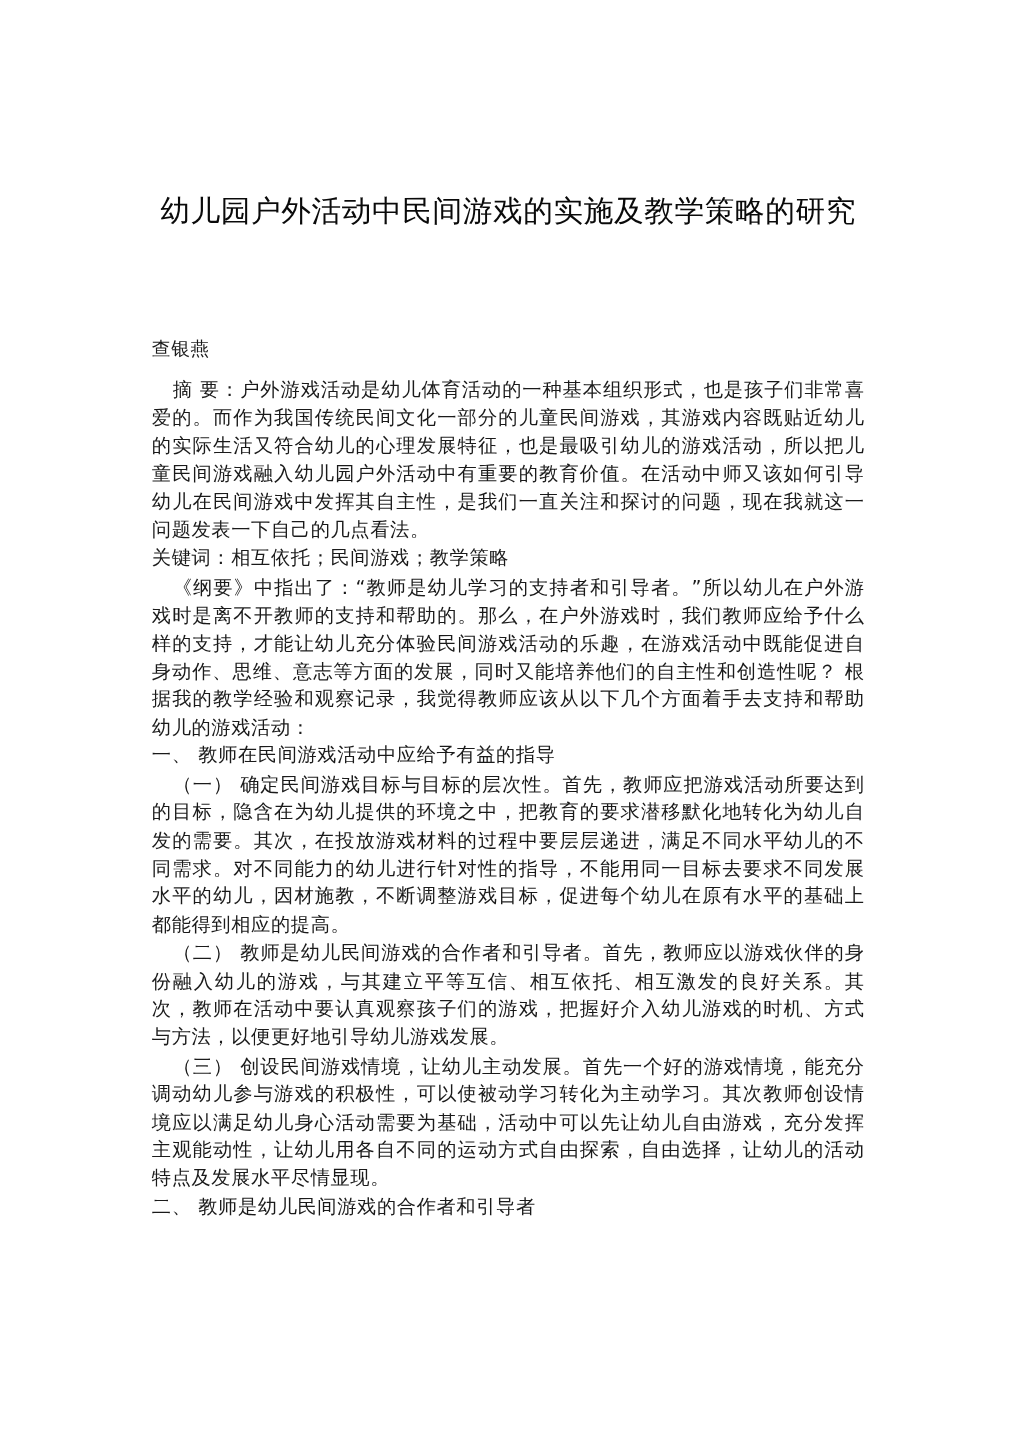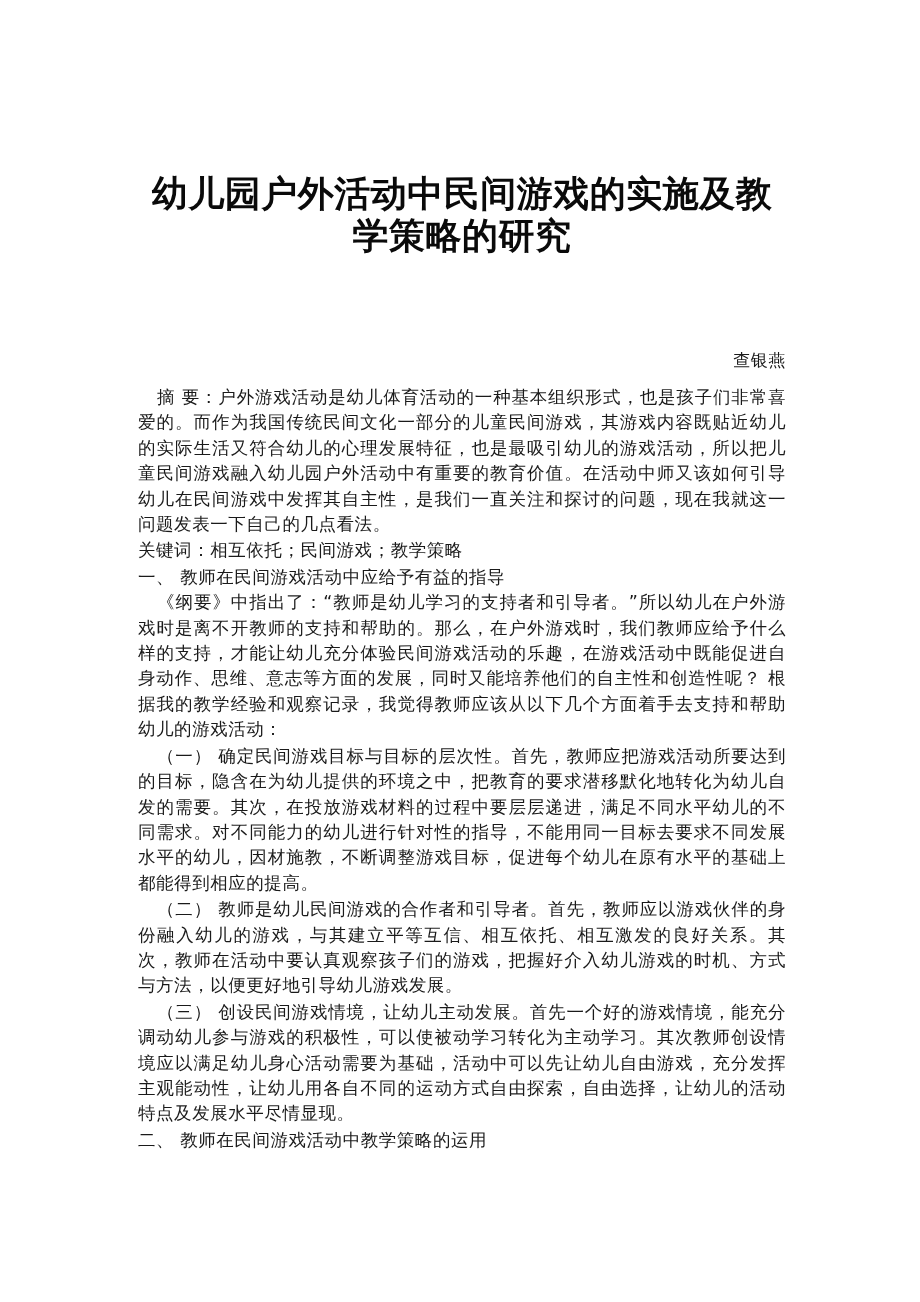--- a/index.html
+++ b/index.html
@@ -21,42 +21,41 @@
   }
   .content {
     position: absolute;
     left: 138px;
     top: 0;
     width: 648px;
   }
   .doc-title {
     margin: 0;
     padding: 0;
-    font-size: 36px;
-    font-weight: bold;
+    font-size: 27px;
+    font-weight: normal;
     line-height: 42px;
     text-align: center;
     letter-spacing: 0.5px;
     color: #0a0a0a;
     font-family: "DejaVu Serif", "Liberation Serif", serif;
   }
   .title-block {
     padding-top: 172px;
   }
   .author {
     margin: 0;
     padding: 0;
     font-size: 17px;
     line-height: 25px;
     color: #1a1a1a;
     letter-spacing: 0.6px;
   }
   .author-block {
     padding-top: 92px;
-    text-align: right;
   }
   p.para {
     margin: 0;
     padding: 0;
     font-size: 17.5px;
     line-height: 25.4px;
     text-align: justify;
     text-justify: inter-ideograph;
     letter-spacing: 0.55px;
     color: #1a1a1a;
@@ -87,34 +86,34 @@
     <div class="gap-abstract"></div>
 
     <p class="para indent-1">摘 要：户外游戏活动是幼儿体育活动的一种基本组织形式，也是孩子们非常喜爱的。而作为我国传统民间文化一部分的儿童民间游戏，其游戏内容既贴近幼儿的实际生活又符合幼儿的心理发展特征，也是最吸引幼儿的游戏活动，所以把儿童民间游戏融入幼儿园户外活动中有重要的教育价值。在活动中师又该如何引导幼儿在民间游戏中发挥其自主性，是我们一直关注和探讨的问题，现在我就这一问题发表一下自己的几点看法。</p>
 
     <div class="gap-line"></div>
 
     <p class="para keywords">关键词：相互依托；民间游戏；教学策略</p>
 
     <div class="gap-line"></div>
 
+    <p class="para indent-1">《纲要》中指出了：“教师是幼儿学习的支持者和引导者。”所以幼儿在户外游戏时是离不开教师的支持和帮助的。那么，在户外游戏时，我们教师应给予什么样的支持，才能让幼儿充分体验民间游戏活动的乐趣，在游戏活动中既能促进自身动作、思维、意志等方面的发展，同时又能培养他们的自主性和创造性呢？ 根据我的教学经验和观察记录，我觉得教师应该从以下几个方面着手去支持和帮助幼儿的游戏活动：</p>
+
     <p class="para heading">一、 教师在民间游戏活动中应给予有益的指导</p>
-
-    <p class="para indent-1">《纲要》中指出了：“教师是幼儿学习的支持者和引导者。”所以幼儿在户外游戏时是离不开教师的支持和帮助的。那么，在户外游戏时，我们教师应给予什么样的支持，才能让幼儿充分体验民间游戏活动的乐趣，在游戏活动中既能促进自身动作、思维、意志等方面的发展，同时又能培养他们的自主性和创造性呢？ 根据我的教学经验和观察记录，我觉得教师应该从以下几个方面着手去支持和帮助幼儿的游戏活动：</p>
 
     <div class="gap-line"></div>
 
     <p class="para indent-1">（一） 确定民间游戏目标与目标的层次性。首先，教师应把游戏活动所要达到的目标，隐含在为幼儿提供的环境之中，把教育的要求潜移默化地转化为幼儿自发的需要。其次，在投放游戏材料的过程中要层层递进，满足不同水平幼儿的不同需求。对不同能力的幼儿进行针对性的指导，不能用同一目标去要求不同发展水平的幼儿，因材施教，不断调整游戏目标，促进每个幼儿在原有水平的基础上都能得到相应的提高。</p>
 
     <div class="gap-line"></div>
 
     <p class="para indent-1">（二） 教师是幼儿民间游戏的合作者和引导者。首先，教师应以游戏伙伴的身份融入幼儿的游戏，与其建立平等互信、相互依托、相互激发的良好关系。其次，教师在活动中要认真观察孩子们的游戏，把握好介入幼儿游戏的时机、方式与方法，以便更好地引导幼儿游戏发展。</p>
 
     <div class="gap-line"></div>
 
     <p class="para indent-1">（三） 创设民间游戏情境，让幼儿主动发展。首先一个好的游戏情境，能充分调动幼儿参与游戏的积极性，可以使被动学习转化为主动学习。其次教师创设情境应以满足幼儿身心活动需要为基础，活动中可以先让幼儿自由游戏，充分发挥主观能动性，让幼儿用各自不同的运动方式自由探索，自由选择，让幼儿的活动特点及发展水平尽情显现。</p>
 
     <div class="gap-line"></div>
 
-    <p class="para heading">二、 教师在民间游戏活动中教学策略的运用</p>
+    <p class="para heading">二、 教师是幼儿民间游戏的合作者和引导者</p>
 
   </div>
 </div>
 
 </body></html>

